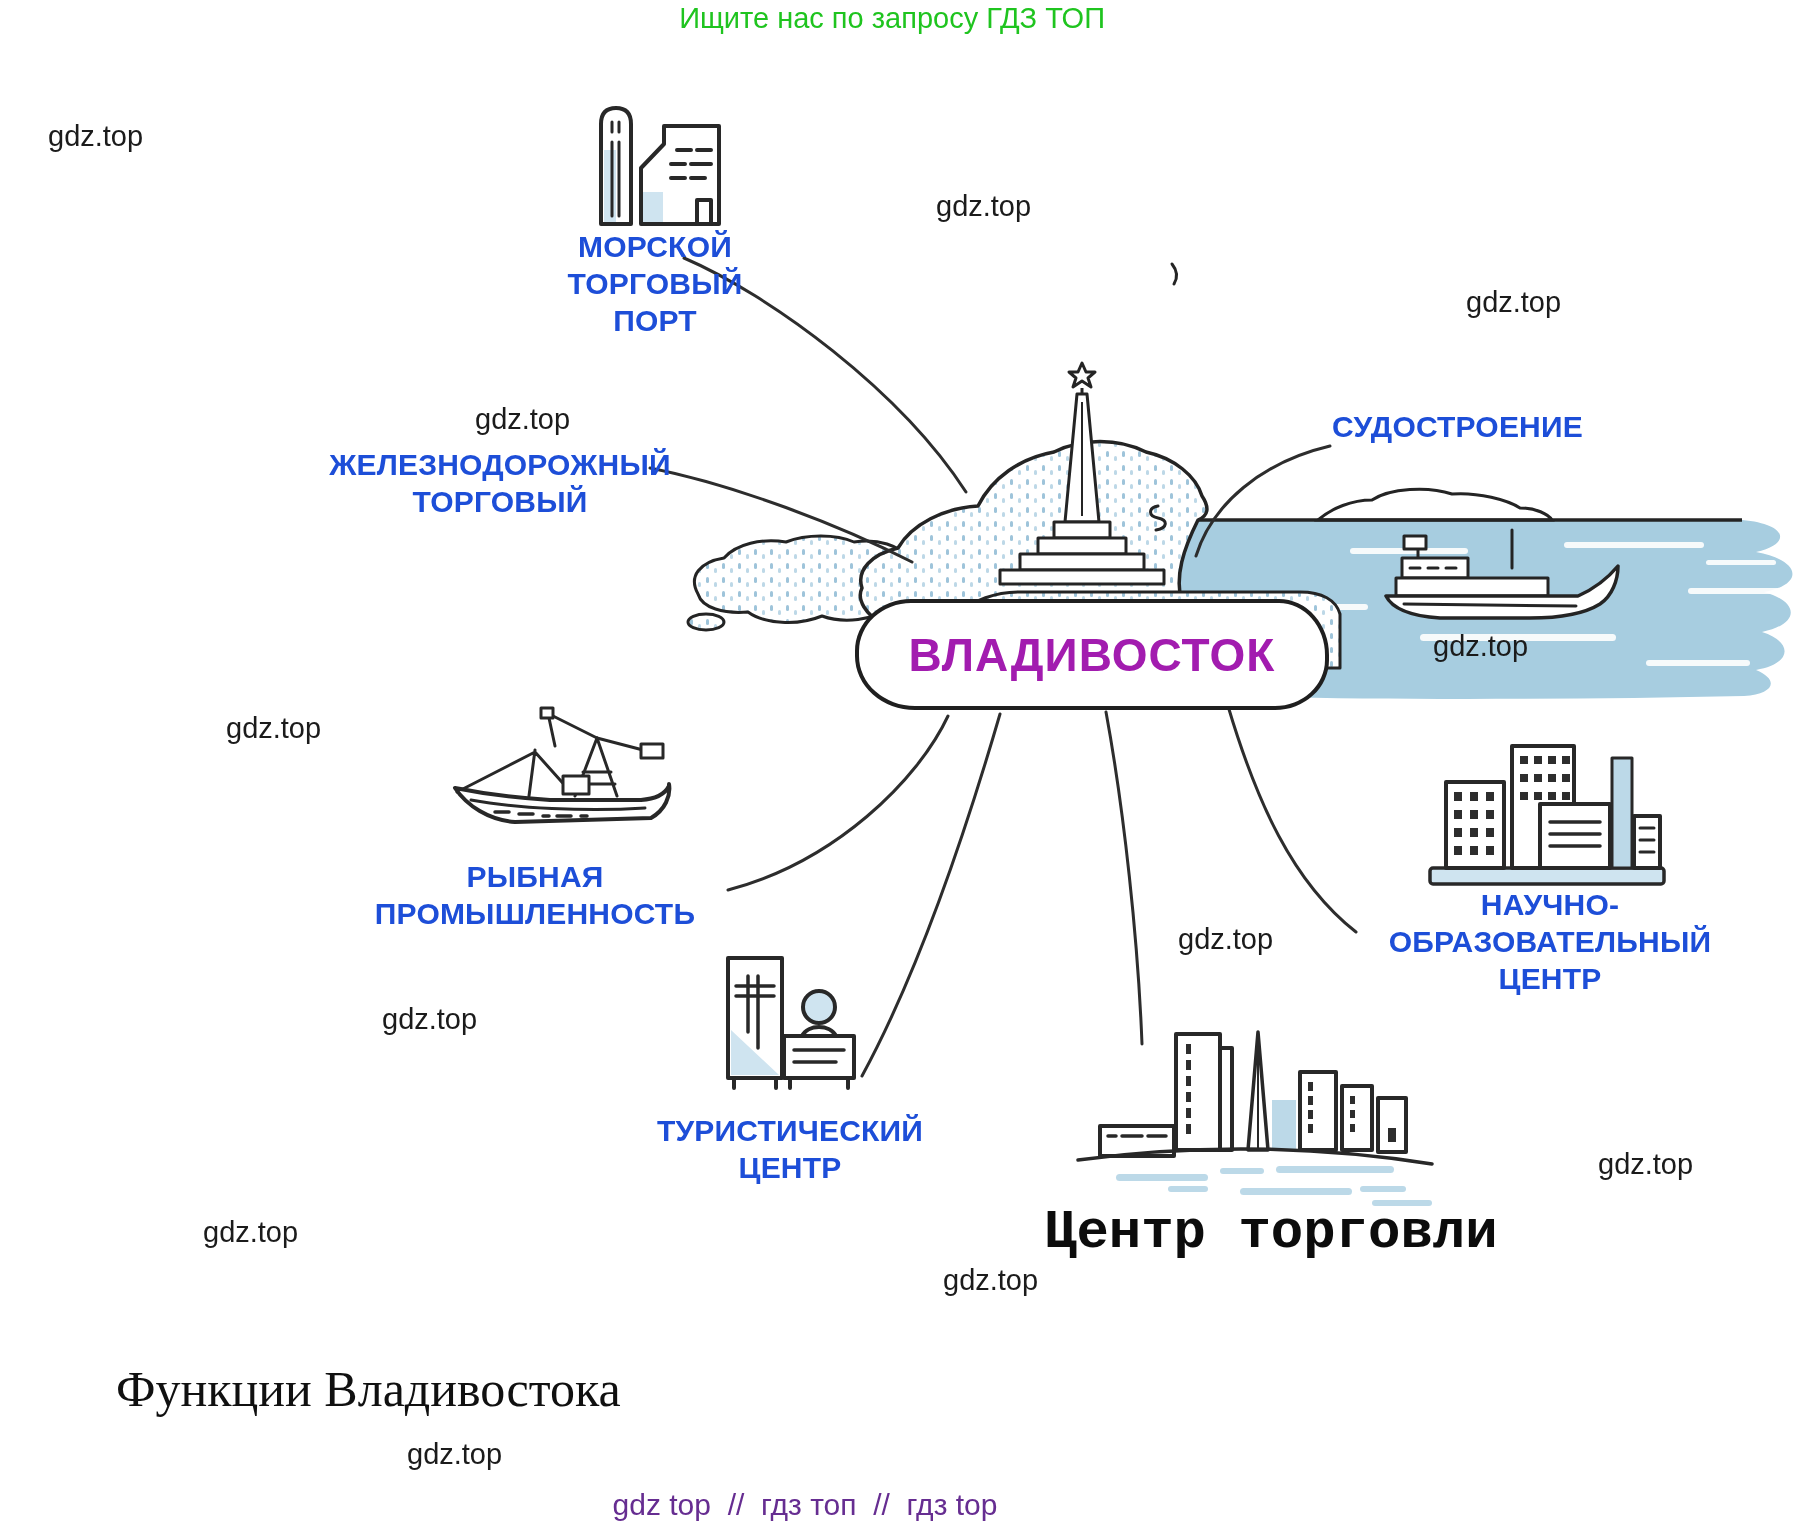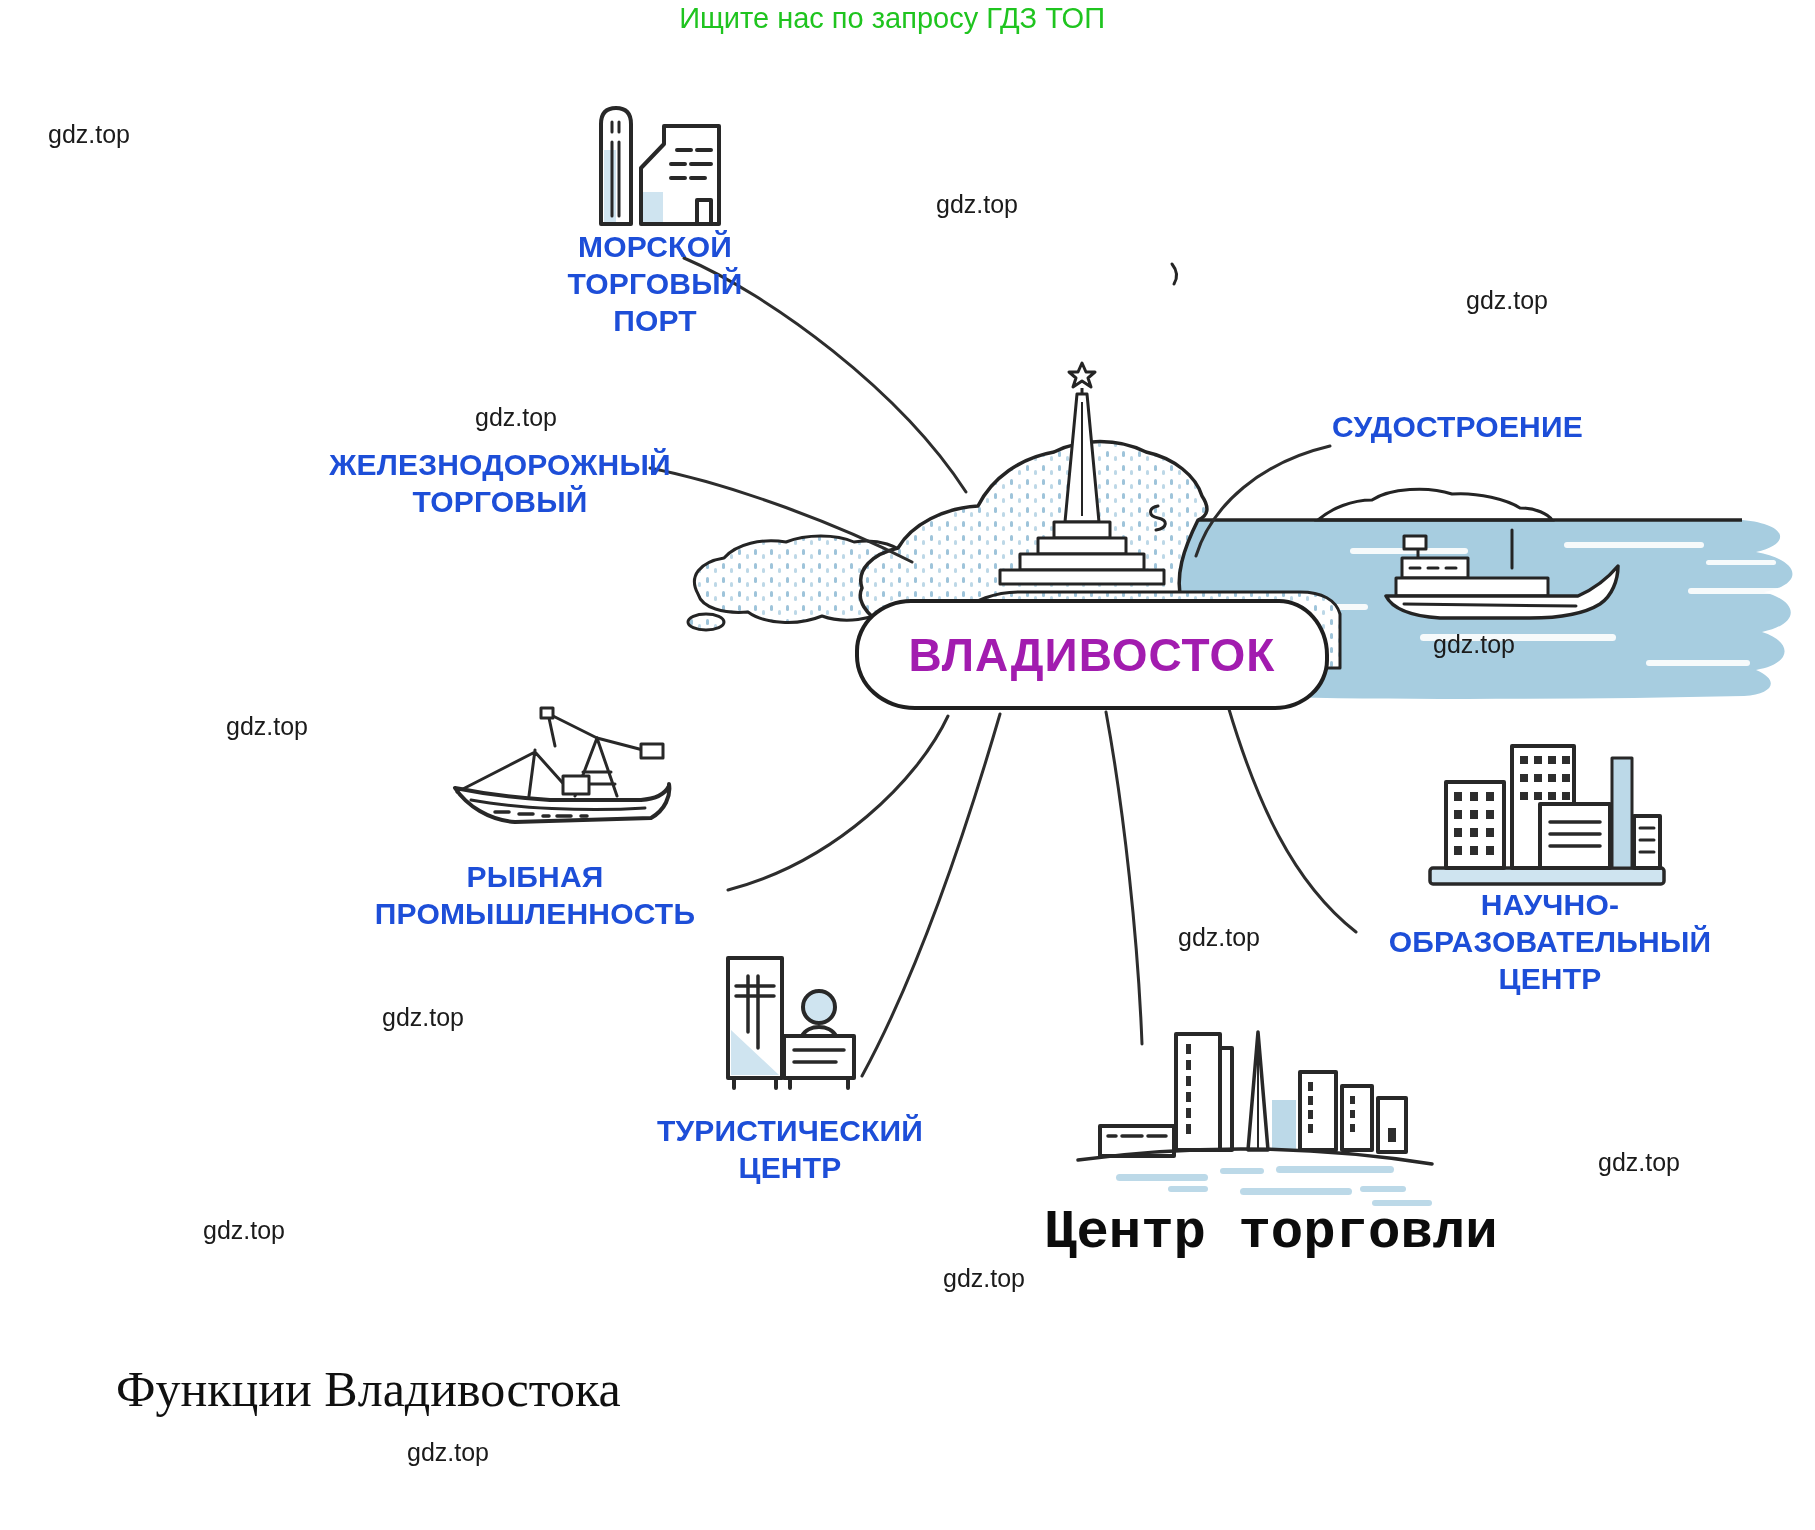--- a/index.html
+++ b/index.html
@@ -1,20 +1,20 @@
 <!DOCTYPE html>
 <html><head>
 <meta charset="utf-8">
 <style>
   html,body{margin:0;padding:0;background:#ffffff;}
   .page{position:relative;width:1815px;height:1530px;background:#ffffff;overflow:hidden;
         font-family:"Liberation Sans",sans-serif;color:#1f1f1f;}
   .abs{position:absolute;}
   .promo{font-size:29px;color:#1fc41f;text-align:center;white-space:pre;}
-  .watermark{font-size:25px;color:#1b1b1b;white-space:pre;}
+  .watermark{font-size:29px;color:#1b1b1b;white-space:pre;}
   .node-label{font-size:30px;font-weight:bold;color:#1d4ed8;text-align:center;
               line-height:37px;white-space:pre-line;letter-spacing:.2px;}
   .bubble{left:855px;top:599px;width:466px;height:103px;background:#fff;
           border:4px solid #1f1f1f;border-radius:56px 50px 54px 60px / 52px 56px 50px 54px;
           display:flex;align-items:center;justify-content:center;
           font-size:46px;font-weight:800;letter-spacing:1px;color:#a21caf;z-index:6;}
   .trade-title{font-family:Liberation Mono, monospace;font-weight:bold;font-size:54px;color:#0c0c0c;white-space:pre;}
   .main-title{font-family:"Liberation Serif",serif;font-weight:normal;font-size:50px;color:#101010;white-space:pre;}
   .footer{font-size:30px;color:#662d91;white-space:pre;text-align:center;}
   svg{display:block;}
@@ -261,14 +261,15 @@
   <div class="abs watermark txt" style="left:226px;top:712px;">gdz.top</div>
   <div class="abs watermark txt" style="left:1178px;top:923px;">gdz.top</div>
   <div class="abs watermark txt" style="left:382px;top:1003px;">gdz.top</div>
   <div class="abs watermark txt" style="left:1598px;top:1148px;">gdz.top</div>
   <div class="abs watermark txt" style="left:203px;top:1216px;">gdz.top</div>
   <div class="abs watermark txt" style="left:943px;top:1264px;">gdz.top</div>
   <div class="abs watermark txt" style="left:407px;top:1438px;">gdz.top</div>
 
   <div class="abs main-title txt" style="left:116px;top:1360px;">Функции Владивостока</div>
 
+  <div class="abs footer txt" style="left:500px;top:1488px;width:610px;">gdz top  //  гдз топ  //  гдз top</div>
 
 </div>
 
 </body></html>

